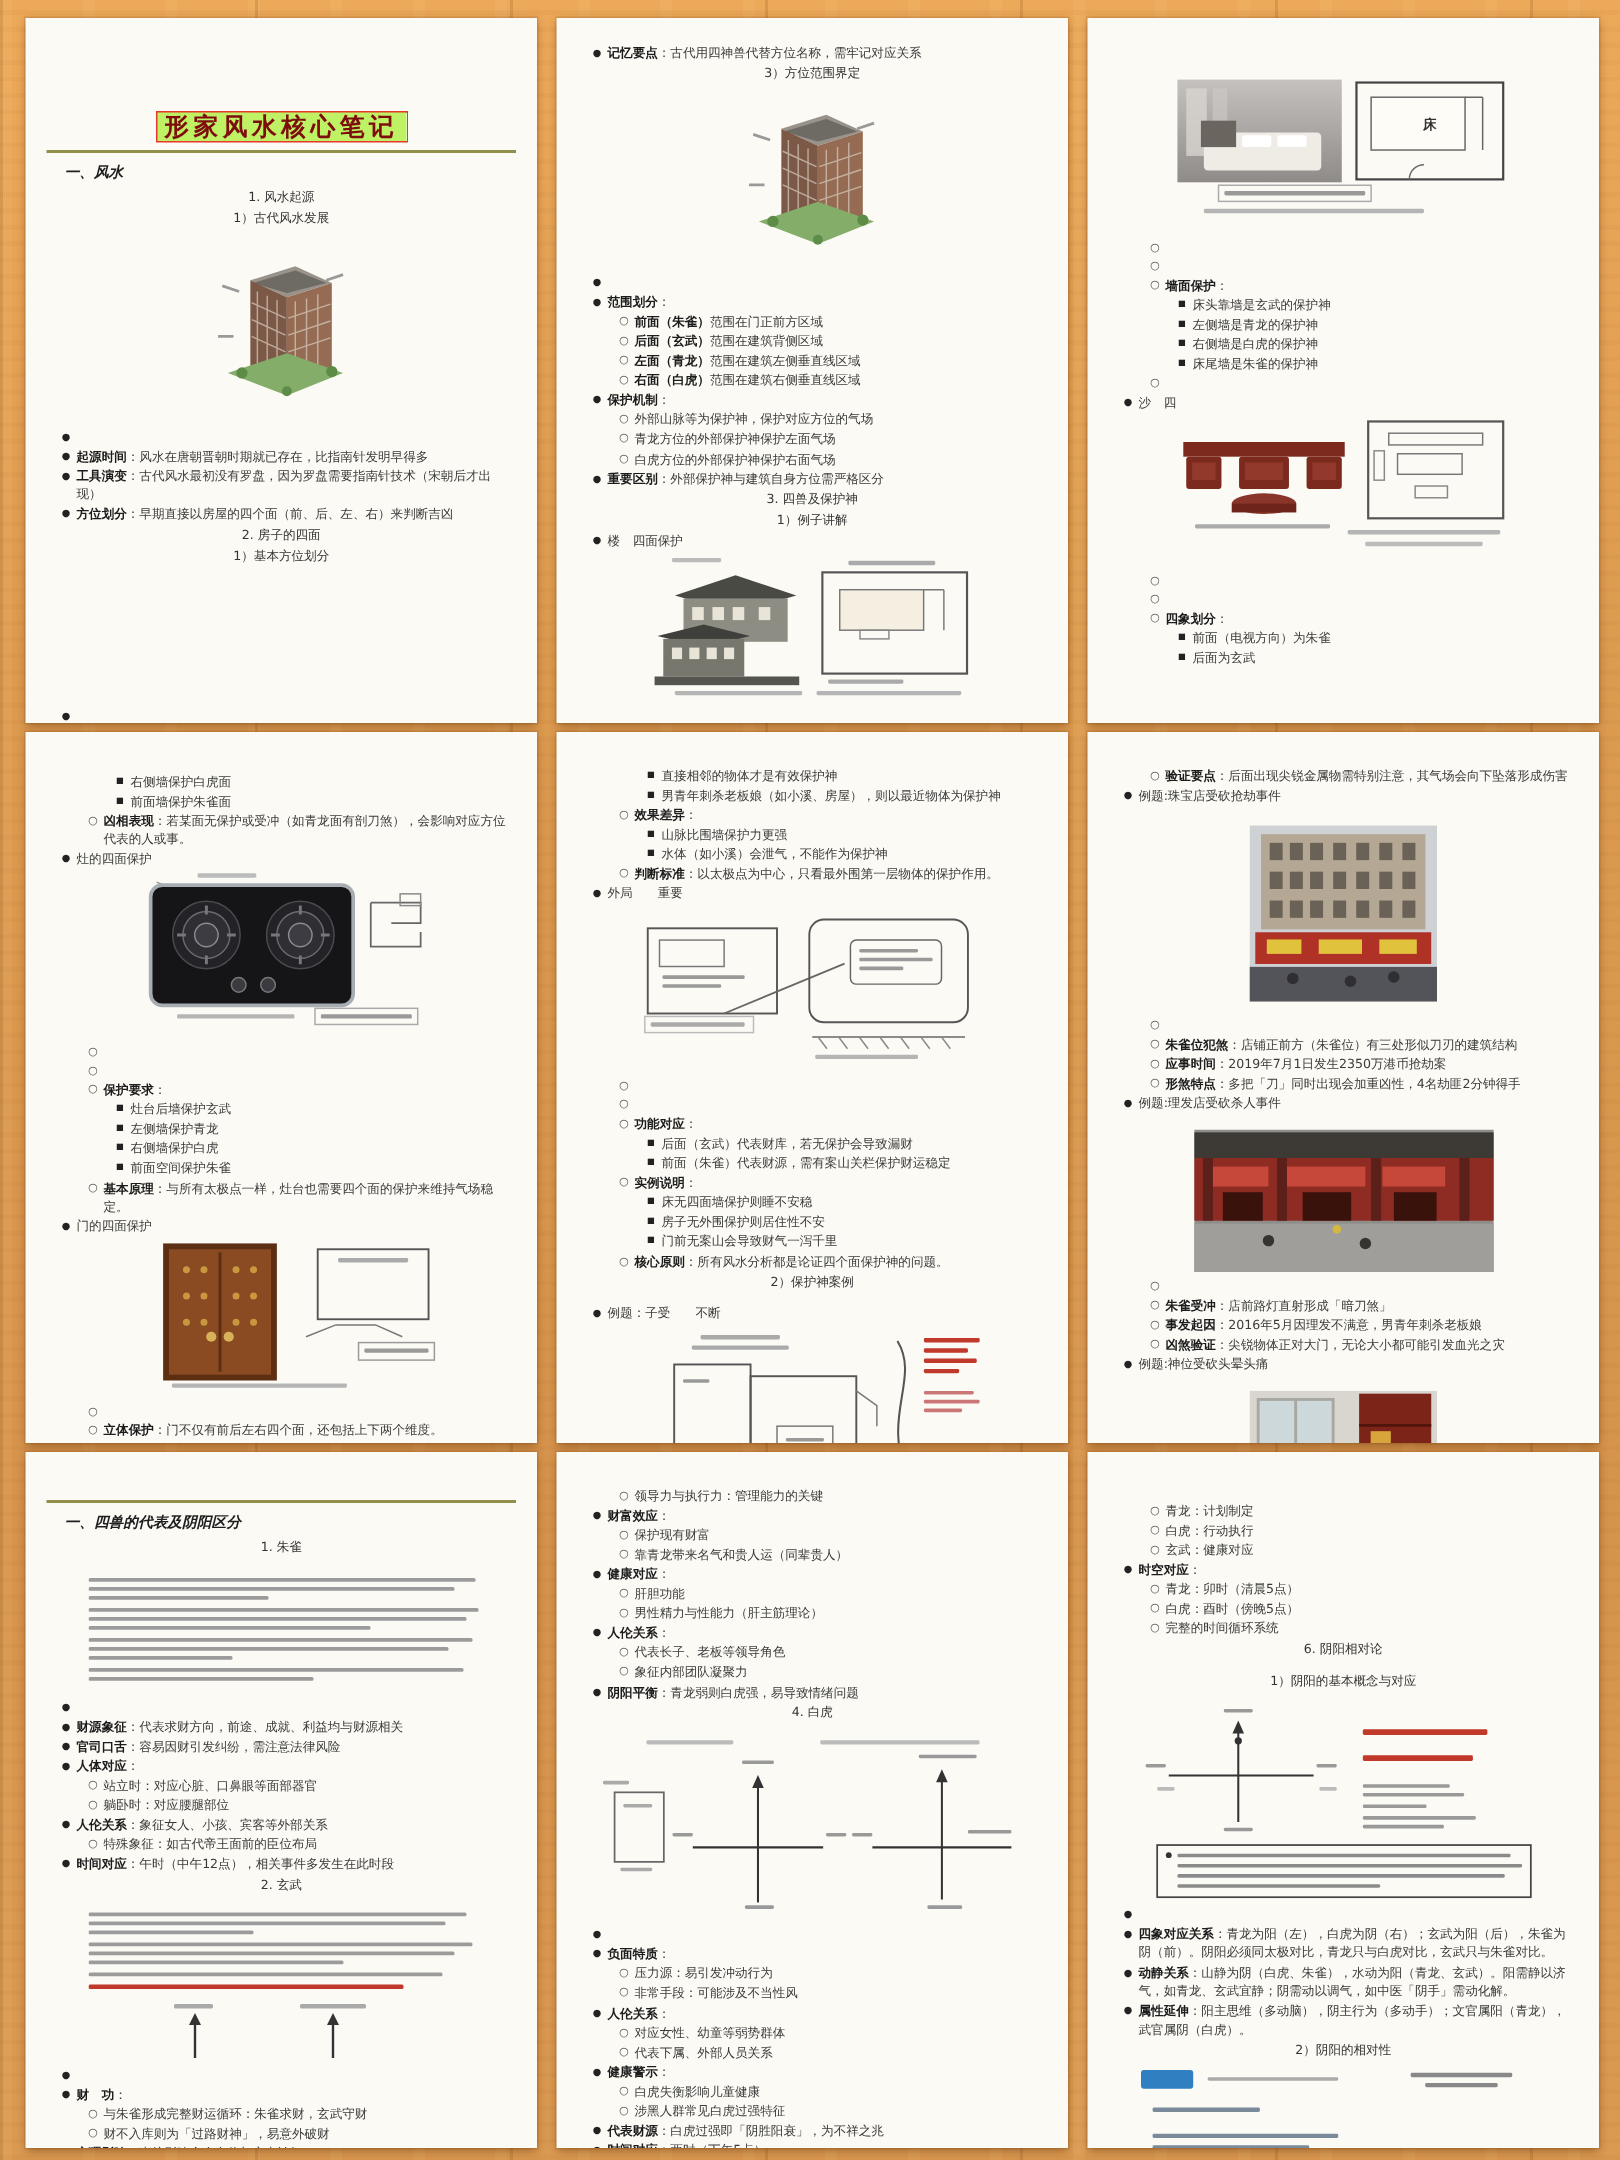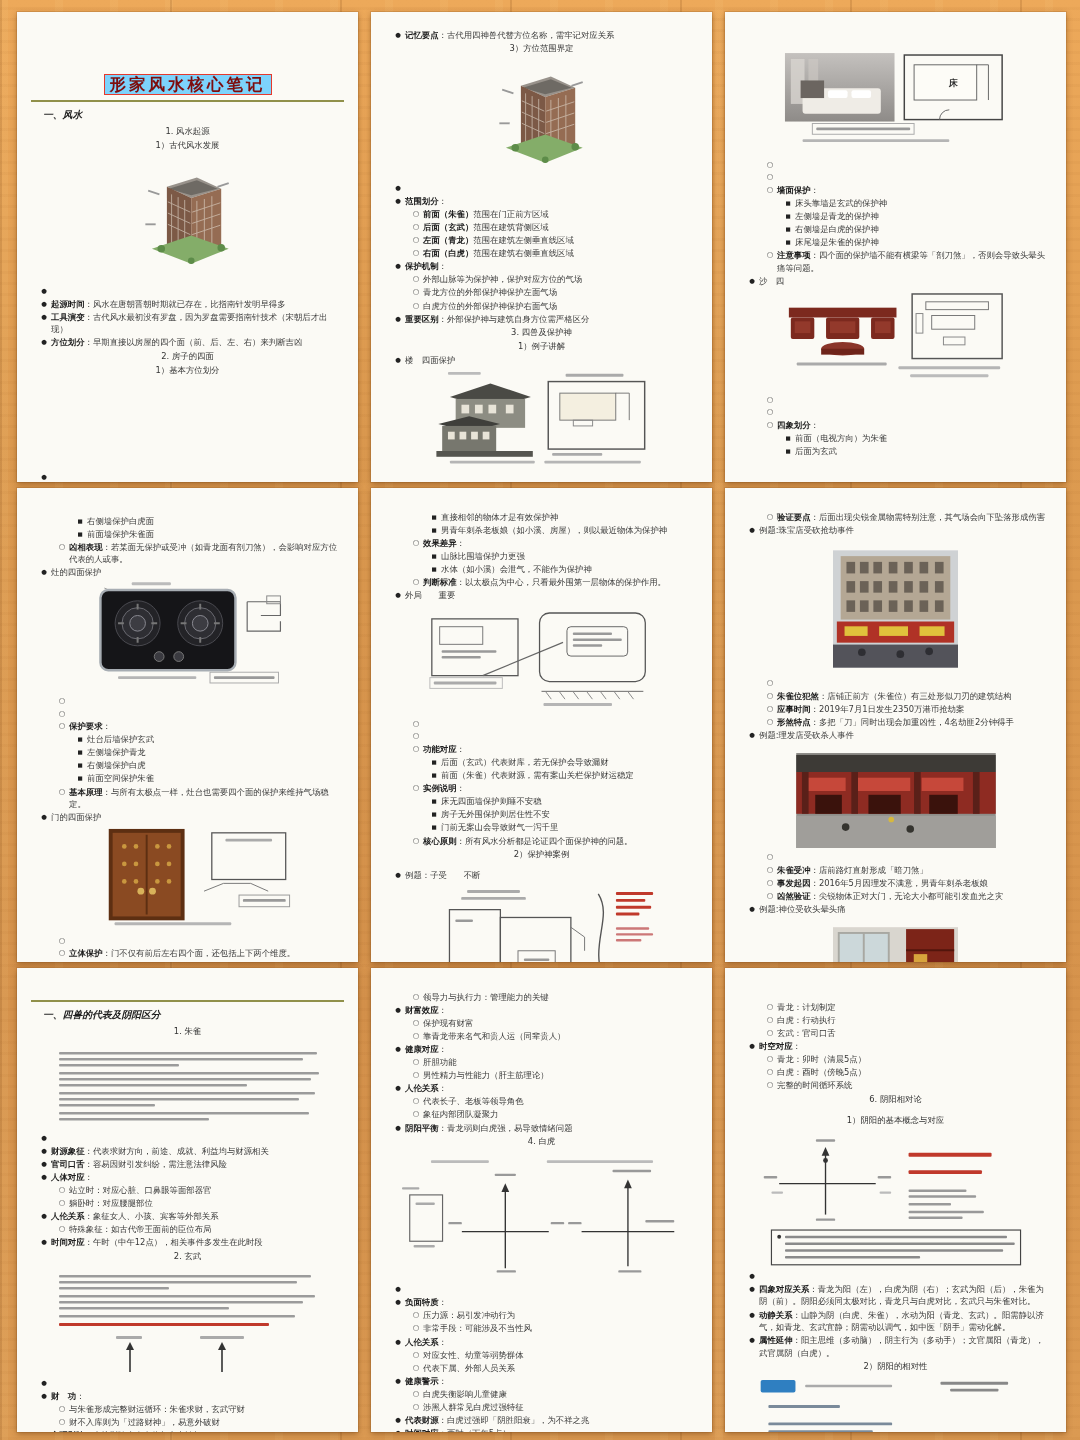--- a/index.html
+++ b/index.html
@@ -20,21 +20,21 @@
     grid-template-rows:470px 474px 464px;
     column-gap:13px;row-gap:6px;
   }
   .page{
     background:#fbfaf5;
     box-shadow:0 2px 6px rgba(90,45,5,.45), 0 0 0 1px rgba(120,70,20,.15);
     padding:8px 14px;box-sizing:border-box;overflow:hidden;position:relative;
   }
   .titlebox{text-align:center;margin:2px 0 3px;}
   .titlebox span{
-    background:#7dd3fc;color:#7d0d0d;font-weight:bold;font-size:16.5px;
+    background:#bef264;color:#7d0d0d;font-weight:bold;font-size:16.5px;
     padding:0 5px;letter-spacing:3px;box-shadow:0 0 0 1px #e6392c;
   }
   .rule{border:none;border-top:2.5px solid #90904a;margin:4px 0 7px;}
   .h1{font-weight:bold;font-style:italic;font-size:9.8px;color:#1e1e1e;margin:3px 12px 3px;}
   .plain{font-size:8.4px;color:#333;line-height:1.55;margin:1px 0;text-align:center;}
   .line{display:flex;font-size:8.4px;line-height:1.5;color:#3a3a3a;margin:.5px 0;}
   .line .marker{flex:0 0 auto;text-align:center;color:#222;}
   .lv1 .marker{width:14px;margin-left:6px;font-size:6.5px;line-height:12.5px;}
   .lv2 .marker{width:14px;margin-left:24px;font-size:7.5px;line-height:12px;color:#555;}
   .lv3 .marker{width:14px;margin-left:42px;font-size:5.5px;line-height:12.5px;}
@@ -258,21 +258,20 @@
       <div class="line lv3">
         <span class="marker">■</span>
         <span class="content"><span>右侧墙是白虎的保护神</span></span>
       </div>
       <div class="line lv3">
         <span class="marker">■</span>
         <span class="content"><span>床尾墙是朱雀的保护神</span></span>
       </div>
       <div class="line lv2">
         <span class="marker">○</span>
-        <span class="content"><span class="label">注意事项</span><span>：四个面的保护墙不能有横梁等「剖刀煞」，否则会导致头晕头痛等问题。</span></span>
       </div>
       <div class="line lv1">
         <span class="marker">●</span>
         <span class="content"><span>沙　四</span></span>
       </div>
       <div class="fig"><svg width="225" height="96" viewBox="0 0 230 98">
   <rect x="6" y="18" width="110" height="10" fill="#7c291e"></rect>
   <g fill="#7c291e">
             <rect x="8" y="28" width="24" height="22" rx="2"></rect>
             <rect x="44" y="28" width="34" height="22" rx="2"></rect>
@@ -893,21 +892,21 @@
       <div class="line lv2">
         <span class="marker">○</span>
         <span class="content"><span>青龙：计划制定</span></span>
       </div>
       <div class="line lv2">
         <span class="marker">○</span>
         <span class="content"><span>白虎：行动执行</span></span>
       </div>
       <div class="line lv2">
         <span class="marker">○</span>
-        <span class="content"><span>玄武：官司口舌</span></span>
+        <span class="content"><span>玄武：健康对应</span></span>
       </div>
       <div class="line lv1">
         <span class="marker">●</span>
         <span class="content"><span class="label">时空对应</span><span>：</span></span>
       </div>
       <div class="line lv2">
         <span class="marker">○</span>
         <span class="content"><span>青龙：卯时（清晨5点）</span></span>
       </div>
       <div class="line lv2">

